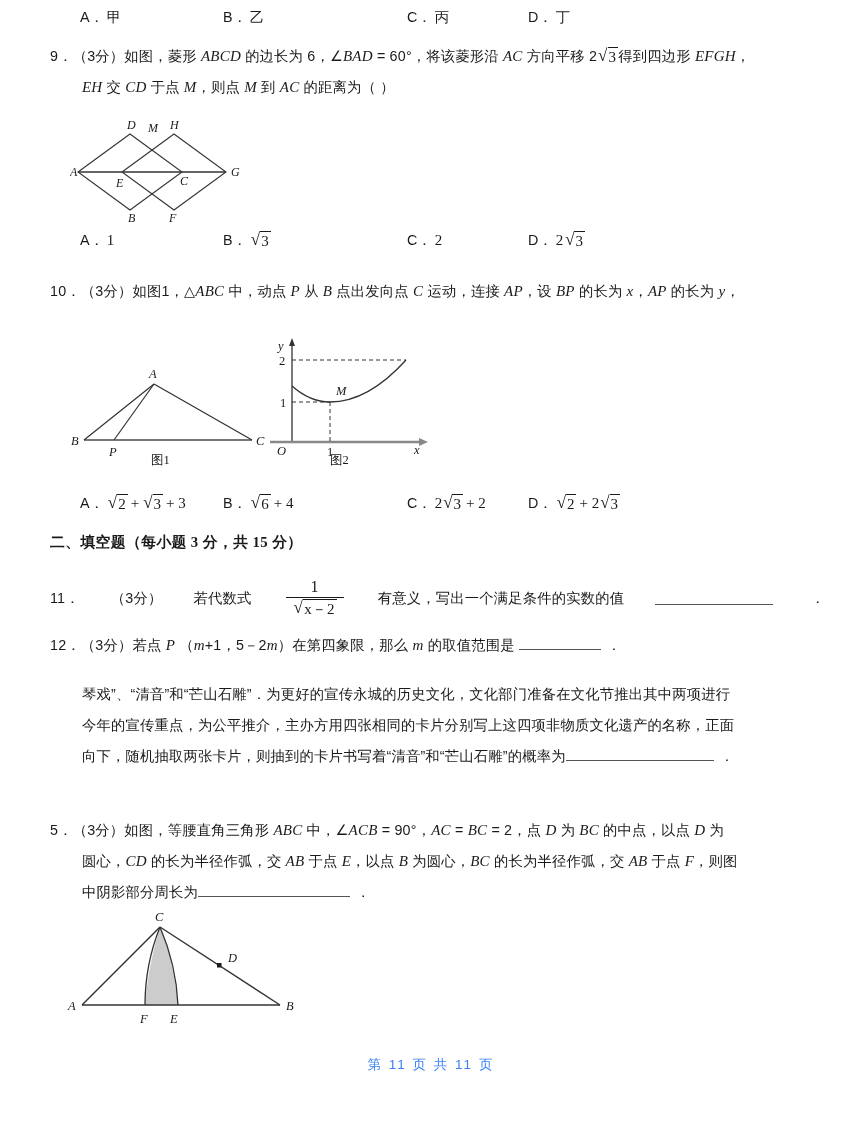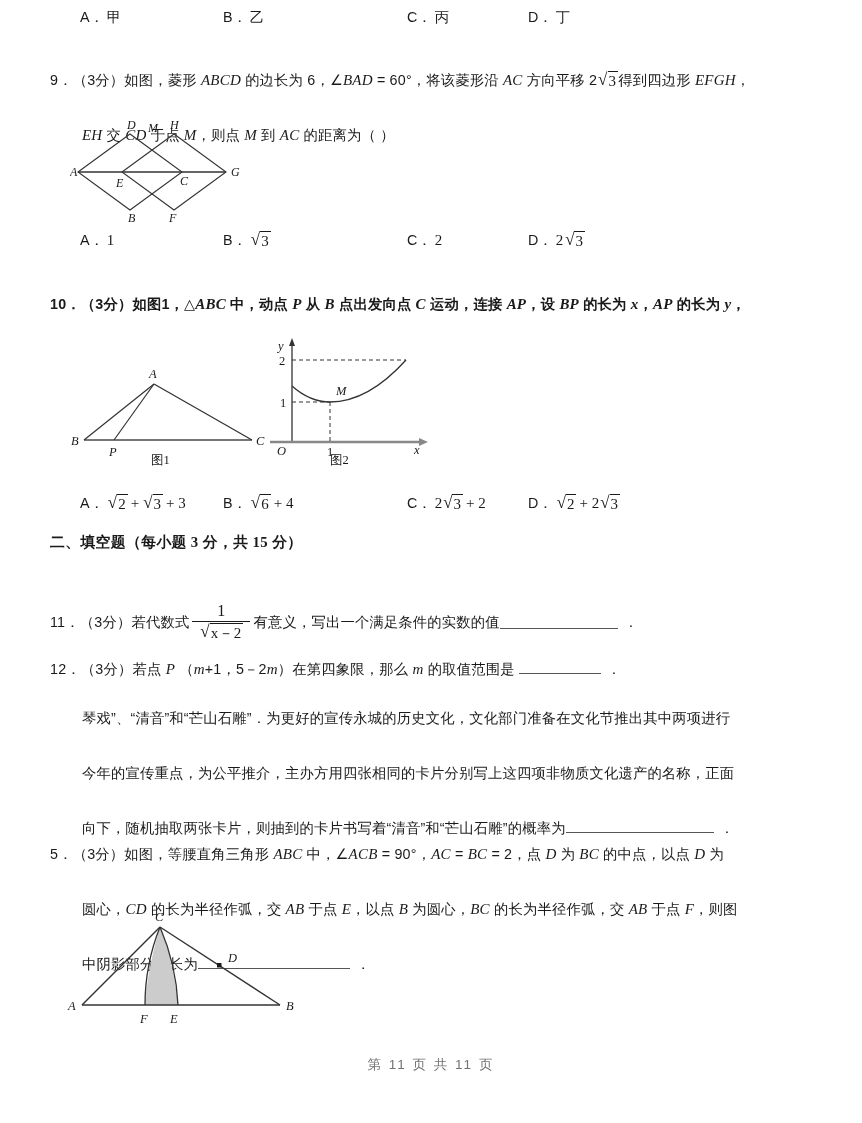--- a/index.html
+++ b/index.html
@@ -27,21 +27,20 @@
   .q-block {
     position: absolute;
     left: 50px;
     width: 775px;
     font-size: 14.3px;
     line-height: 31px;
     letter-spacing: 0.2px;
   }
   .q-line {
     white-space: nowrap;
-    margin-top: 24px;
   }
   .indent {
     padding-left: 32px;
   }
   .it { font-style: italic; font-family: "Liberation Serif", serif; font-size: 15px; }
   .num { font-family: "Liberation Serif", serif; font-size: 15px; }
 
   
   .opt-row {
     position: absolute;
@@ -129,21 +128,21 @@
     color: #1a1a1a;
   }
 
   
   .footer {
     position: absolute;
     left: 0;
     width: 862px;
     text-align: center;
     font-size: 13.5px;
-    color: #737373;
+    color: #3b82f6;
     letter-spacing: 2px;
   }
   svg text {
     font-family: "Liberation Serif", serif;
     font-style: italic;
     fill: #1a1a1a;
   }
   svg text.up { font-style: normal; }
 </style>
 </head>
@@ -222,21 +221,21 @@
     <span class="opt" style="left:478px;">
       <span class="lab">D．</span>
       <span class="num">2</span>
       <span class="rad" style="margin-left:-2px;">
           <span class="sign">√</span>
           <span class="body upright">3</span>
         </span>
     </span>
   </div>
 
-  <div class="q-block" style="top:265px;font-weight:bold;">
+  <div class="q-block" style="top:276px;">
     <div class="q-line">
       <span>10．</span><span>（3分）</span><span>如图1，△</span><span class="it">ABC</span><span> 中，动点 </span><span class="it">P</span><span> 从 </span><span class="it">B</span><span> 点出发向点 </span><span class="it">C</span><span> 运动，连接 </span><span class="it">AP</span><span>，设 </span><span class="it">BP</span><span> 的长为 </span><span class="it">x</span><span>，</span><span class="it">AP</span><span> 的长为 </span><span class="it">y</span><span>，</span>
     </div>
   </div>
 
   <div class="figure" style="left:62px; top:332px;">
     <svg width="210" height="125" viewBox="0 0 210 125">
 
       <line x1="22" y1="108" x2="190" y2="108" stroke="#777" stroke-width="2.2"></line>
       <line x1="22" y1="108" x2="92" y2="52" stroke="#333" stroke-width="1.2"></line>
@@ -317,21 +316,21 @@
       <span class="rad" style="margin-left:-3px;">
           <span class="sign">√</span>
           <span class="body upright">3</span>
         </span>
     </span>
   </div>
 
   <div class="section-head" style="top:533px;font-family:Liberation Serif, serif;">二、填空题（每小题 3 分，共 15 分）</div>
 
   <div class="q-block" style="top:578px; line-height:26px;">
-    <div class="q-line" style="display:flex; align-items:center;">
+    <div class="q-line" style="display:flex; align-items:center;justify-content:space-between;">
       <span>11．</span>
         <span>（3分）</span>
         <span>若代数式</span>
       <span class="frac">
         <span class="top">1</span>
         <span class="bar"></span>
         <span class="bot">
           <span class="rad">
               <span class="sign">√</span>
               <span class="body upright">x－2</span>

